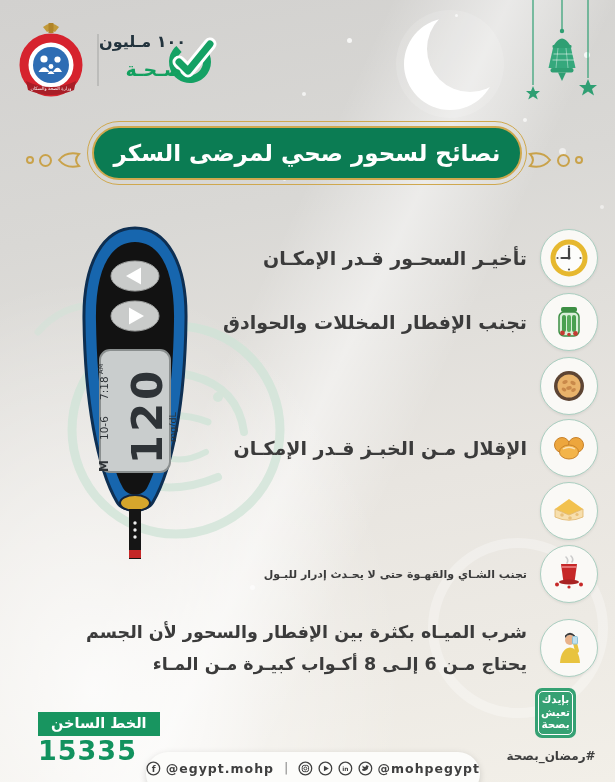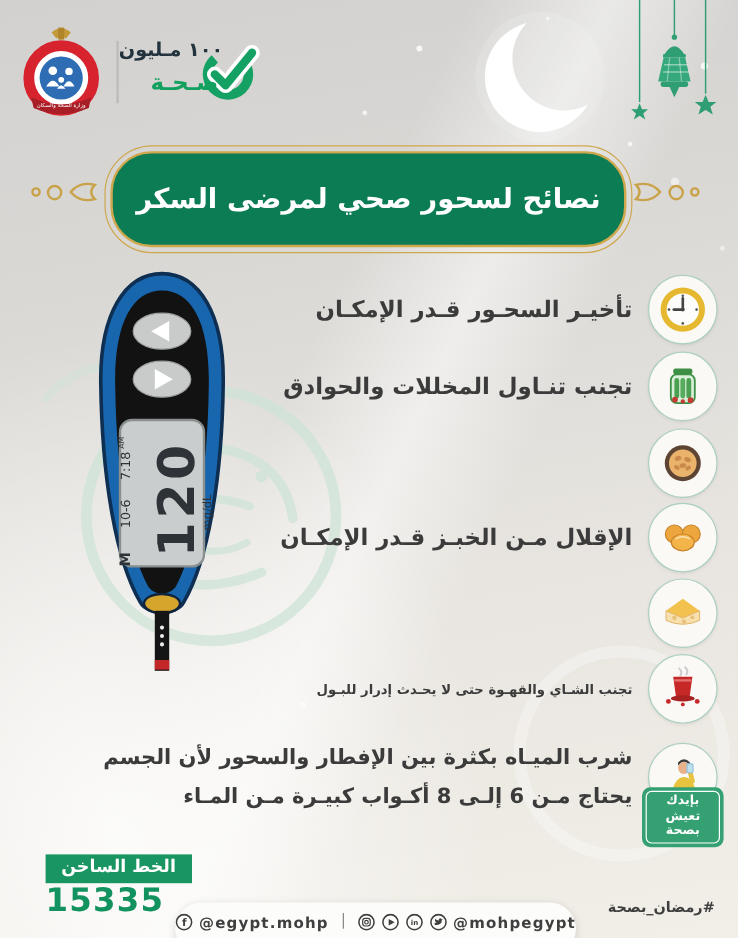--- a/index.html
+++ b/index.html
@@ -12,37 +12,37 @@
       linear-gradient(170deg,#d2d1cf 0%,#d9d8d5 28%,#e8e5e0 62%,#f2efe8 100%);
   }
   .abs{position:absolute;}
   .sp{position:absolute;border-radius:50%;background:#fff;}
   
   .vdiv{left:97px;top:34px;width:2px;height:52px;background:#bcbcba;}
   .campaign{left:104px;top:28px;width:108px;height:62px;direction:rtl;text-align:right;}
   .campaign .num{position:absolute;right:26px;top:4px;font-size:16px;font-weight:bold;color:#22333d;white-space:nowrap;}
   .campaign .word{position:absolute;right:30px;top:30px;font-size:19px;font-weight:bold;color:#12a05f;white-space:nowrap;}
   
-  .banner{left:92px;top:126px;width:430px;height:80px;background:#0b7c53;border:2px solid #cfa84e;border-radius:34px;
+  .banner{left:92px;top:126px;width:430px;height:54px;background:#0b7c53;border:2px solid #cfa84e;border-radius:34px;
           display:flex;align-items:center;justify-content:center;}
   .banner:after{content:"";position:absolute;inset:-7px;border:1.5px solid #cfa84e;border-radius:40px;}
   .banner .ttl{color:#fff;font-size:23px;font-weight:bold;direction:rtl;white-space:nowrap;}
   .orn{display:flex;align-items:center;gap:5px;}
   .orn-ring{border:2px solid #c9a24a;border-radius:50%;}
   
   .tip{position:absolute;right:17px;display:flex;direction:rtl;align-items:center;gap:13px;}
   .tip-ic{width:58px;height:58px;border-radius:50%;background:#faf9f6;border:1.5px solid #abcfc1;
           display:flex;align-items:center;justify-content:center;box-shadow:0 1px 3px rgba(0,0,0,.08);flex:0 0 auto;}
   .tip-tx{font-weight:bold;color:#3b3b3b;font-size:19px;white-space:nowrap;direction:rtl;}
   .tip7 .tip-tx{white-space:normal;width:442px;font-size:17.5px;line-height:1.85;text-align:right;}
   
   .hotline-label{left:38px;top:712px;background:#189560;color:#fff;font-size:14.5px;font-weight:bold;
                  padding:3px 13px 5px;direction:rtl;white-space:nowrap;}
   .hotline-number{left:38px;top:735px;color:#12925e;font-size:27px;font-weight:bold;letter-spacing:1px;}
-  .stamp{left:535px;top:656px;width:68px;height:50px;background:#35a173;border-radius:7px;padding:3px;}
+  .stamp{left:535px;top:688px;width:41px;height:50px;background:#35a173;border-radius:7px;padding:3px;}
   .stamp-inner{width:100%;height:100%;border:1.2px solid #fff;border-radius:5px;color:#fff;
                font-size:10.5px;font-weight:bold;text-align:center;line-height:1.2;direction:rtl;padding-top:1px;}
   .hashtag{left:494px;top:749px;width:114px;text-align:center;font-size:12px;font-weight:bold;color:#3e3e3e;direction:rtl;white-space:nowrap;}
   .pill{left:146px;top:752px;width:334px;height:44px;background:#fcfcfa;border-radius:22px;
         box-shadow:0 2px 7px rgba(0,0,0,.15);display:flex;align-items:flex-start;justify-content:center;gap:5px;padding-top:9px;}
   .pill .h{font-size:12.5px;font-weight:bold;color:#3f3f3f;letter-spacing:1px;line-height:15px;}
   .pill .sep{color:#8a8a8a;font-size:13px;line-height:14px;margin:0 5px;}
   .faint-ring{left:428px;top:538px;width:180px;height:180px;border:10px solid rgba(255,255,255,.3);border-radius:50%;}
 </style>
 </head>
@@ -193,21 +193,21 @@
         <rect x="12" y="5" width="16" height="5" rx="2" fill="#3d8f44"></rect>
         <rect x="10" y="10" width="20" height="24" rx="5" fill="#d9efd8" stroke="#3d8f44" stroke-width="1.5"></rect>
         <rect x="13" y="13" width="4" height="17" rx="2" fill="#4aa050"></rect>
         <rect x="18" y="13" width="4" height="17" rx="2" fill="#57ab5c"></rect>
         <rect x="23" y="13" width="4" height="17" rx="2" fill="#4aa050"></rect>
         <circle cx="13.5" cy="31" r="2.4" fill="#c43b33"></circle>
         <circle cx="26.5" cy="31.5" r="2.4" fill="#c43b33"></circle>
         <circle cx="20" cy="32.5" r="1.8" fill="#c43b33"></circle>
       </svg>
     </div>
-    <div class="tip-tx">تجنب تنـاول المخللات والحوادق</div>
+    <div class="tip-tx">تجنب الإفطار المخللات والحوادق</div>
   </div>
 
   <div class="tip" style="top:357px">
     <div class="tip-ic">
       <svg width="40" height="40" viewBox="0 0 40 40">
         <circle cx="20" cy="20" r="15" fill="#5d4433"></circle>
         <circle cx="20" cy="20" r="11.5" fill="#e9b36b"></circle>
         <ellipse cx="16" cy="16" rx="2.8" ry="1.9" fill="#c9894a" transform="rotate(-20 16 16)"></ellipse>
         <ellipse cx="24" cy="17" rx="2.8" ry="1.9" fill="#c9894a" transform="rotate(25 24 17)"></ellipse>
         <ellipse cx="20" cy="22" rx="2.8" ry="1.9" fill="#c9894a" transform="rotate(-10 20 22)"></ellipse>

